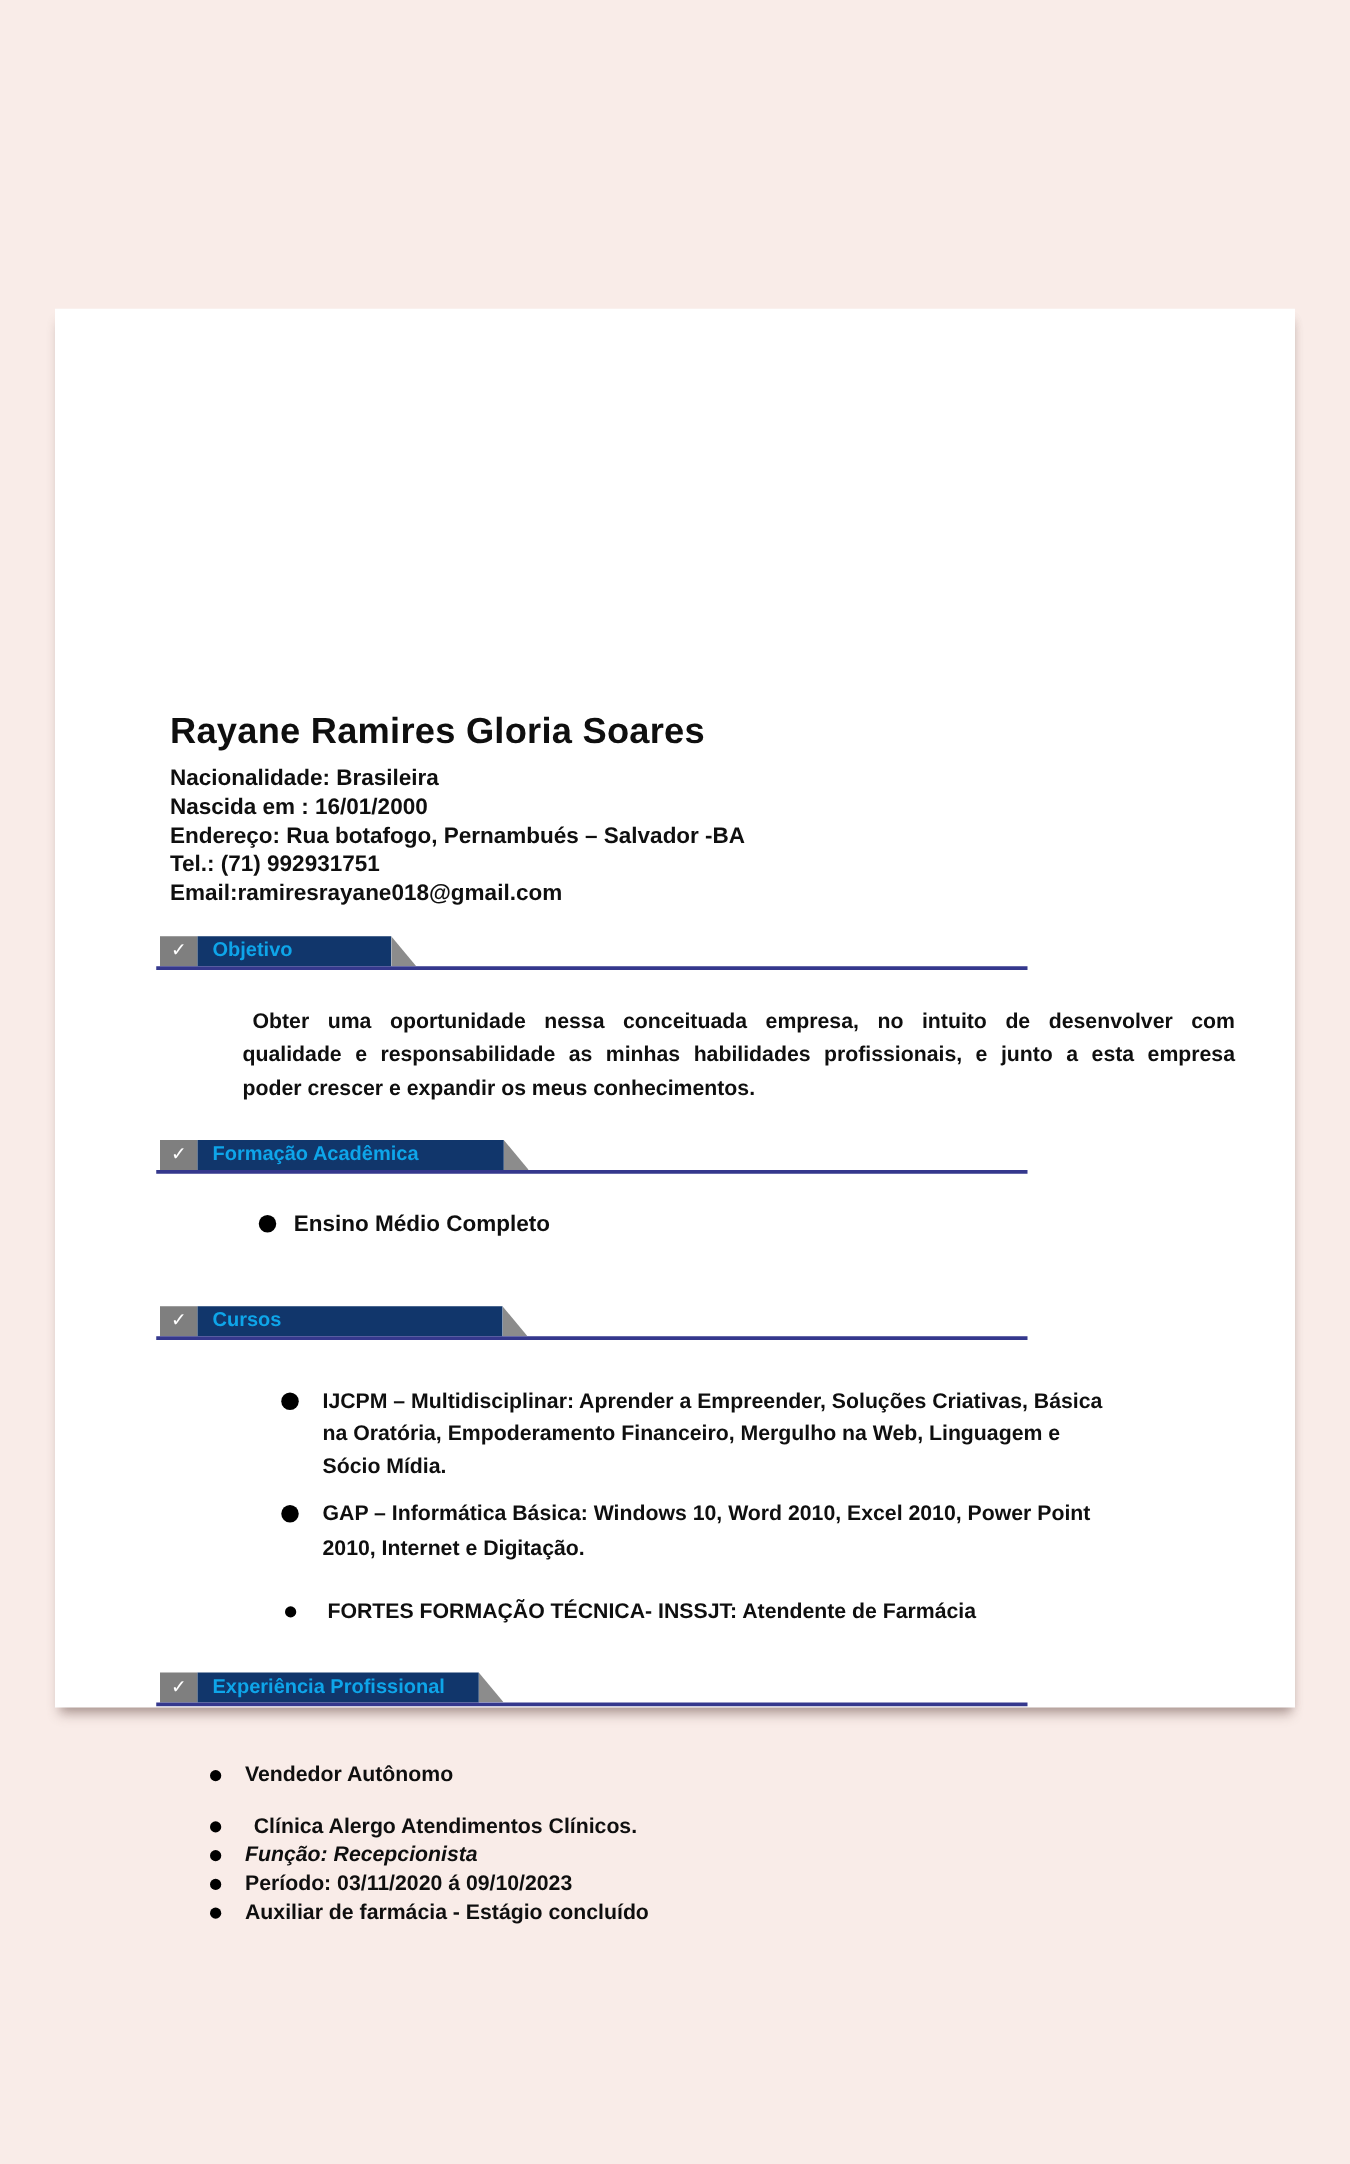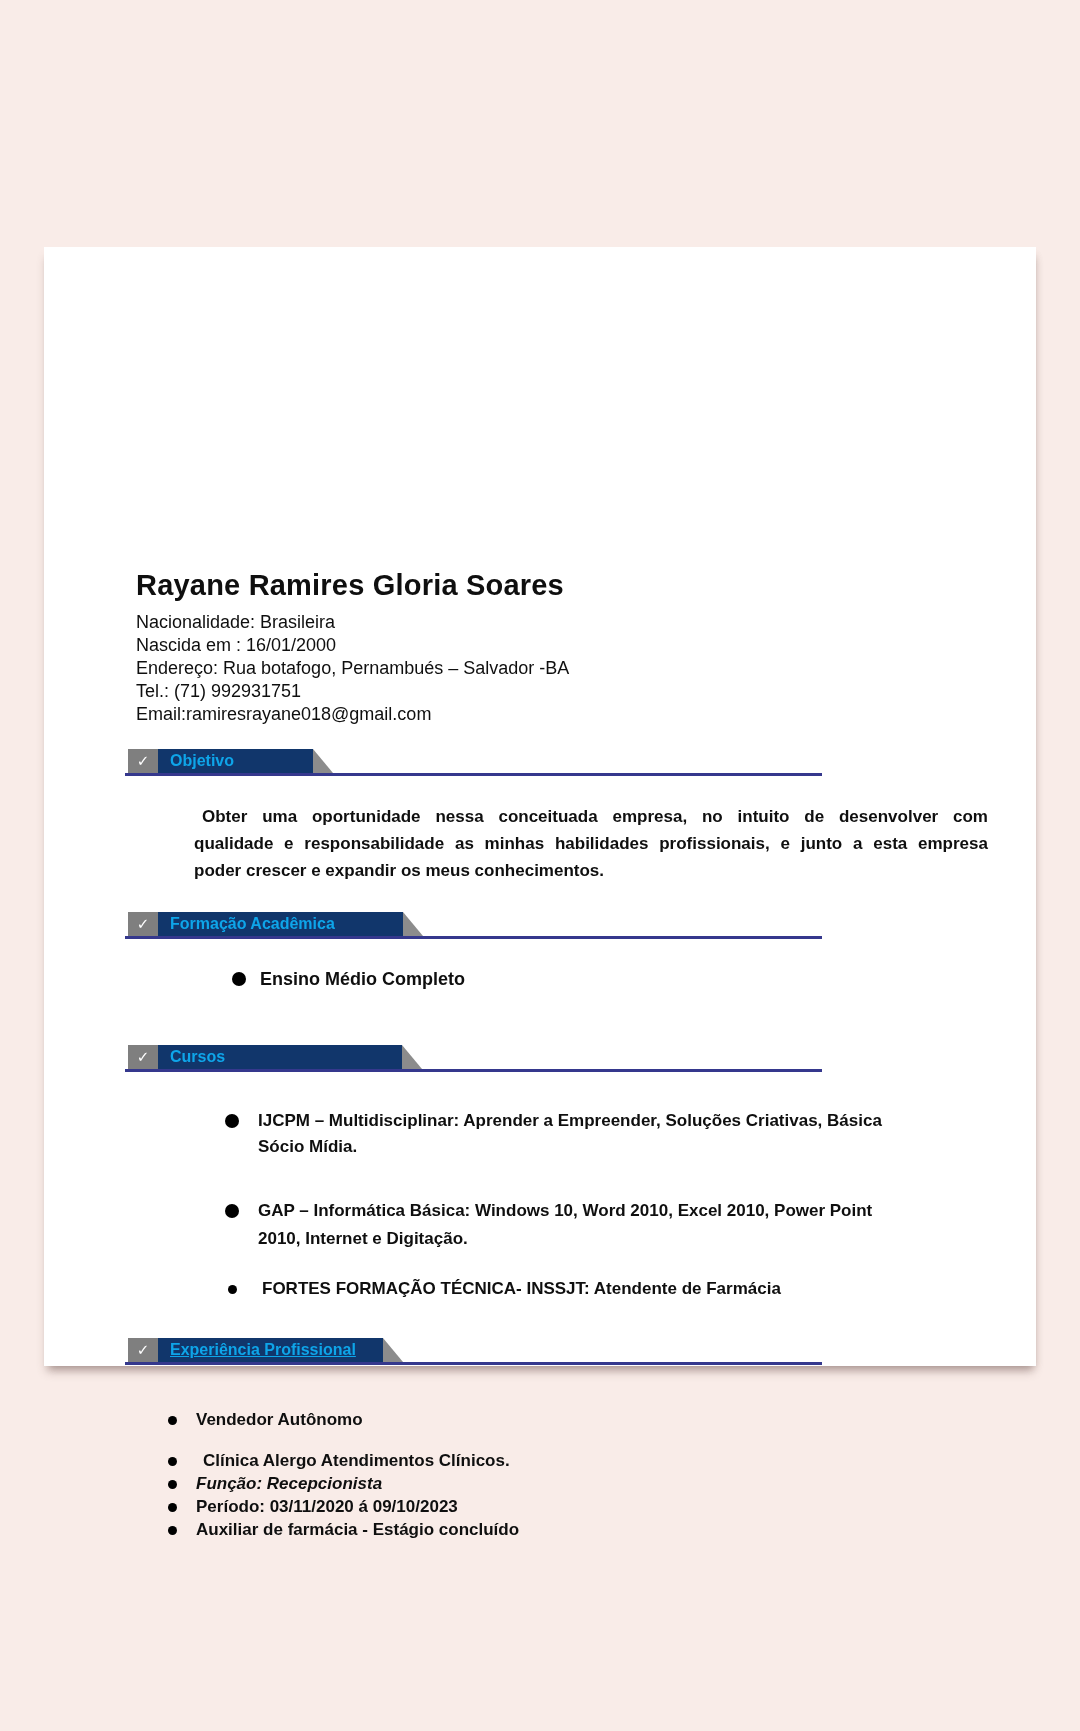--- a/index.html
+++ b/index.html
@@ -16,21 +16,21 @@
     background: var(--page-bg, #FFFFFF);
     box-shadow: 0 8px 9px -3px rgba(110,85,80,.45), 3px 5px 7px -4px rgba(110,85,80,.25);
   }
   .abs { position:absolute; }
 
   .resume-name {
     left:92px; top:322px; font-size:29px; font-weight:bold; letter-spacing:.2px;
     white-space:nowrap;
   }
   .info {
-    left:92px; top:364px; font-size:18px; line-height:23px; font-weight:normal;
+    left:92px; top:364px; font-size:18px; line-height:23px; font-weight:bold;
     white-space:nowrap;
   }
 
   
   .banner { left:84px; height:24px; display:flex; align-items:stretch; }
   .chk {
     width:30px; background: var(--banner-gray, #7F7F7F);
     color:#fff; font-weight:bold; font-size:15px; line-height:24px; text-align:center;
     flex:0 0 auto;
   }
@@ -54,21 +54,21 @@
   .jline { text-align:justify; text-align-last:justify; }
   .indent1 { padding-left:8px; }
 
   
   .li { display:flex; font-weight:bold; }
   .dot { background:#000; border-radius:50%; flex:0 0 auto; }
   .dot.lg { width:14px; height:14px; }
   .dot.sm { width:9px; height:9px; }
   .li .txt { white-space:nowrap; }
 
-  .li-ensino { left:188px; top:721px; font-size:18px; line-height:22px; }
+  .li-ensino { left:163px; top:721px; font-size:18px; line-height:22px; }
   .li-ensino .dot { margin-top:4px; margin-right:14px; }
 
   .li-ijcpm { left:181px; top:861px; font-size:17px; line-height:26px; }
   .li-ijcpm .dot { margin-top:6px; margin-right:19px; }
   .li-gap { left:181px; top:950px; font-size:17px; line-height:28px; }
   .li-gap .dot { margin-top:7px; margin-right:19px; }
   .li-fortes { left:184px; top:1031px; font-size:17px; line-height:22px; }
   .li-fortes .dot { margin-top:7px; margin-right:25px; }
 
   .li-exp { left:124px; font-size:17px; line-height:22px; }
@@ -118,40 +118,41 @@
     <span class="chk">✓</span>
     <span class="band" style="width:244px;">Cursos</span>
     <span class="tri"></span>
     <span class="rule"></span>
   </div>
 
   <div class="abs li li-ijcpm">
     <span class="dot lg"></span>
     <div>
       <div class="txt">IJCPM – Multidisciplinar: Aprender a Empreender, Soluções Criativas, Básica</div>
+      <div class="txt">na Oratória, Empoderamento Financeiro, Mergulho na Web, Linguagem e</div>
       <div class="txt">Sócio Mídia.</div>
     </div>
   </div>
 
   <div class="abs li li-gap">
     <span class="dot lg"></span>
     <div>
       <div class="txt">GAP – Informática Básica: Windows 10, Word 2010, Excel 2010, Power Point</div>
       <div class="txt">2010, Internet e Digitação.</div>
     </div>
   </div>
 
   <div class="abs li li-fortes">
     <span class="dot sm"></span>
     <div class="txt">FORTES FORMAÇÃO TÉCNICA- INSSJT: Atendente de Farmácia</div>
   </div>
 
   <div class="abs banner" style="top:1091px;">
     <span class="chk">✓</span>
-    <span class="band" style="width:225px;text-decoration:underline;">Experiência Profissional</span>
+    <span class="band" style="width:225px;">Experiência Profissional</span>
     <span class="tri"></span>
     <span class="rule"></span>
   </div>
 
   <div class="abs li li-exp" style="top:1162px;">
     <span class="dot sm"></span>
     <div class="txt">Vendedor Autônomo</div>
   </div>
   <div class="abs li li-exp" style="top:1203px;">
     <span class="dot sm"></span>

